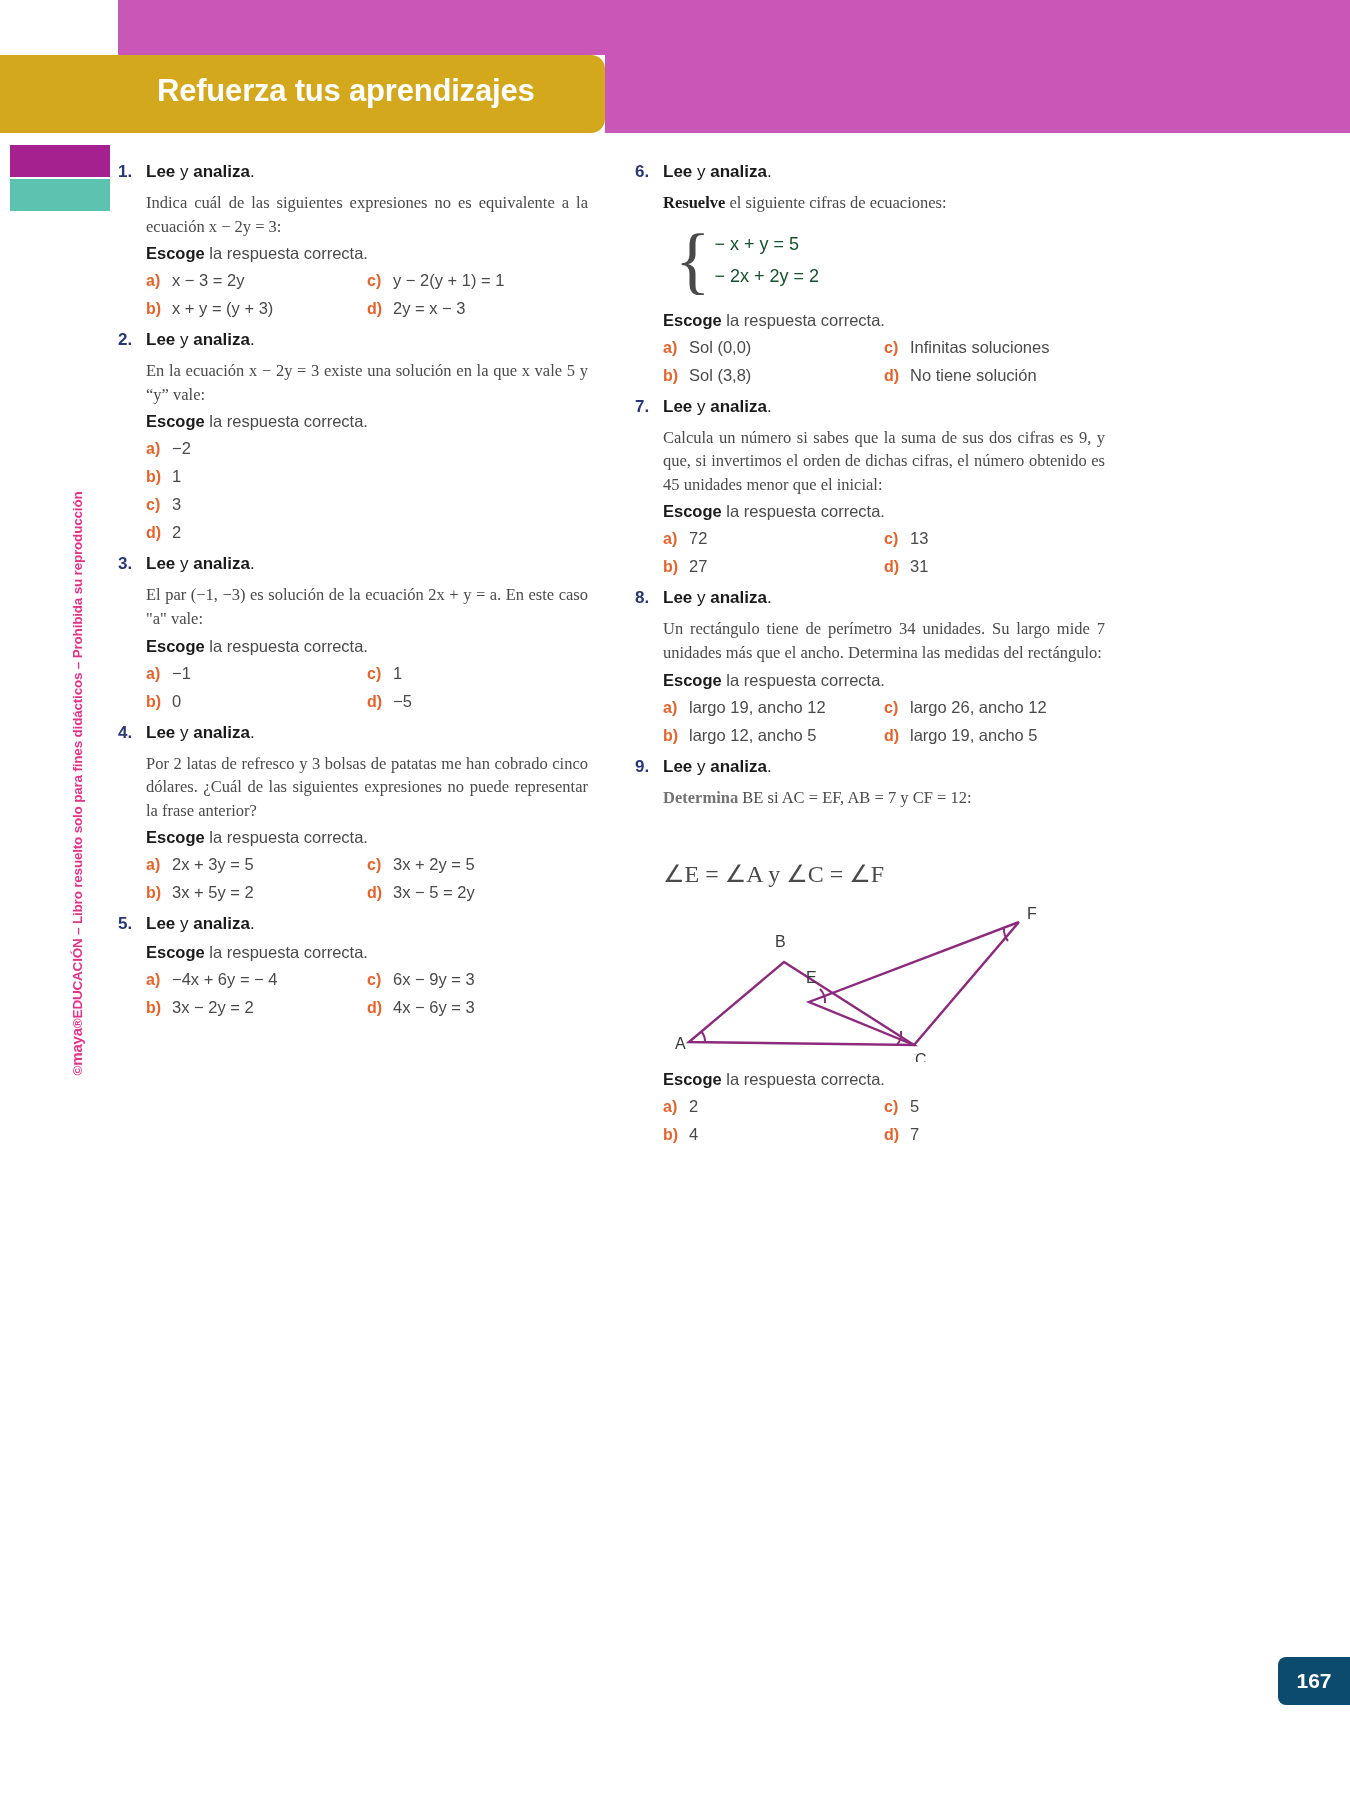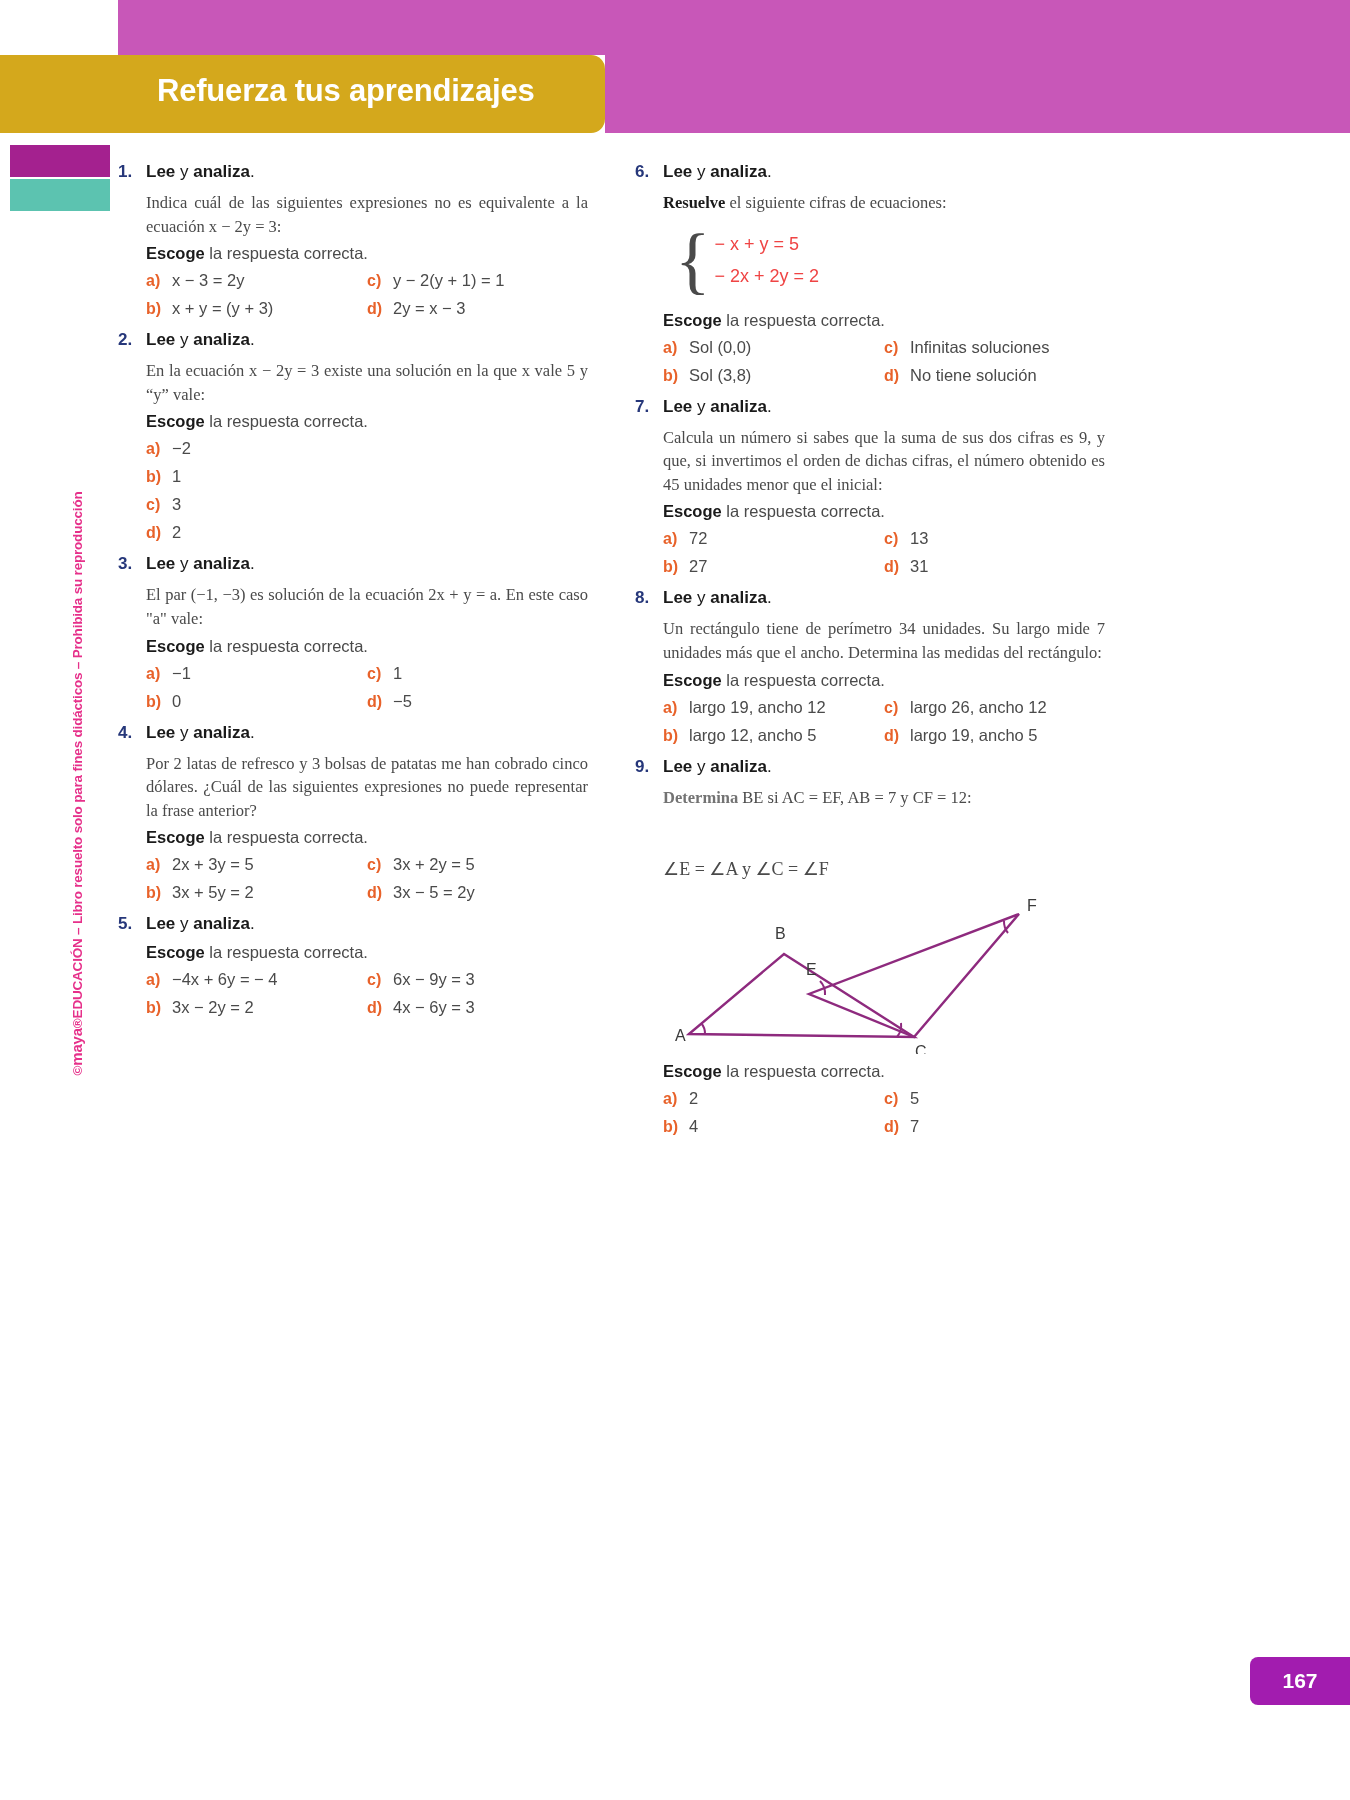--- a/index.html
+++ b/index.html
@@ -131,34 +131,34 @@
     font-size:74px; color:#4a4a4a;
     font-family:"Liberation Serif", serif;
     line-height:0.78;
     font-weight:300;
     margin-right:4px;
   }
   .eqs{
     display:flex; flex-direction:column; justify-content:center;
     gap:11px;
   }
-  .eq{ font-size:18px; color:#ef4444; }
+  .eq{ font-size:18px; color:#14532d; }
 
   
   .figure{
     margin-left:14px; margin-top:6px; margin-bottom:8px;
     width:440px; height:165px;
     position:relative;
   }
 
   
   .page-tab{
     position:absolute; right:0; bottom:95px;
-    width:100px; height:48px;
-    background:#a21caf;
+    width:72px; height:48px;
+    background:#0c4a6e;
     border-top-left-radius:8px;
     border-bottom-left-radius:8px;
     display:flex; align-items:center; justify-content:center;
   }
   .page-num{
     color:#ffffff; font-weight:bold; font-size:21px;
   }
 </style>
 </head>
 <body>
@@ -440,21 +440,21 @@
       </div>
     </div>
   </div>
 
   <div class="q">
     <div class="q-head">
       <span class="q-num">9.</span>
       <span class="q-head-txt"><b>Lee</b><span class="light"> y </span><b>analiza</b><span class="light">.</span></span>
     </div>
     <div class="q-body" style="margin-bottom:2px;"><b style="color:#737373;">Determina</b><span> BE si AC = EF, AB = 7 y CF = 12:</span></div>
-    <div class="q-body" style="font-size:18px;margin-top:48px;">∠E = ∠A  y  ∠C = ∠F</div>
+    <div class="q-body" style="font-size:24px;margin-top:48px;">∠E = ∠A  y  ∠C = ∠F</div>
 
     <div class="figure">
       <svg width="440" height="165" viewBox="0 0 440 165">
 
         <path d="M 40 145 L 135 65 L 265 148 Z" fill="none" stroke="#8e2a7e" stroke-width="2.4"></path>
 
         <path d="M 265 148 L 160 105 L 370 25 Z" fill="none" stroke="#8e2a7e" stroke-width="2.4"></path>
 
         <path d="M 56 145 A 16 16 0 0 0 52 134" fill="none" stroke="#8e2a7e" stroke-width="2"></path>
         <path d="M 248 148 A 18 18 0 0 0 252 134" fill="none" stroke="#8e2a7e" stroke-width="2"></path>

